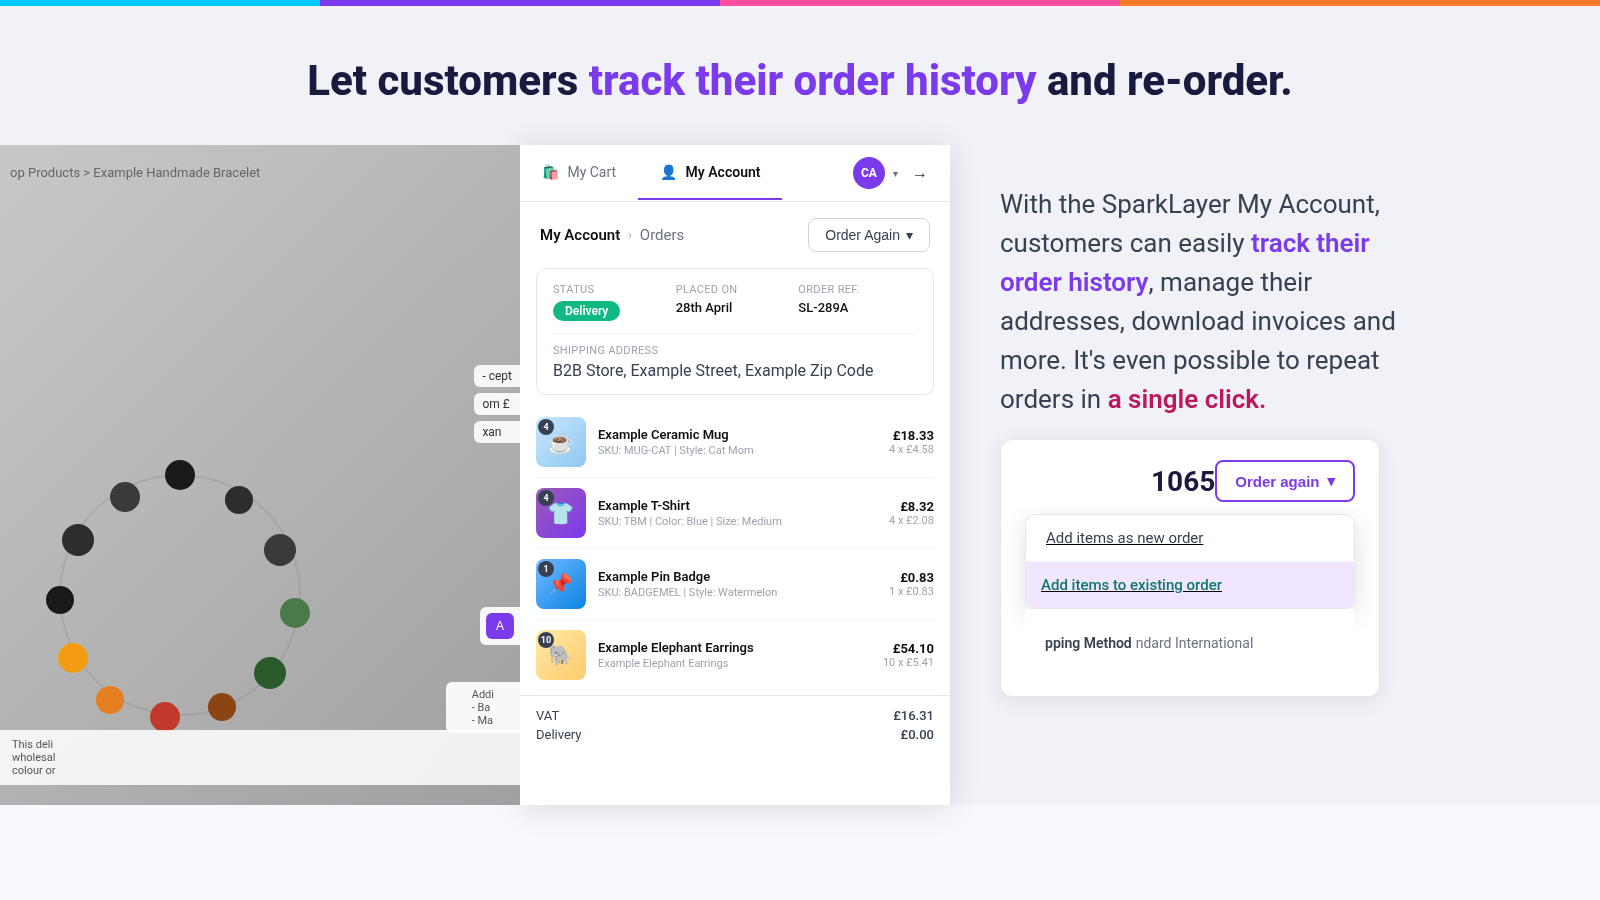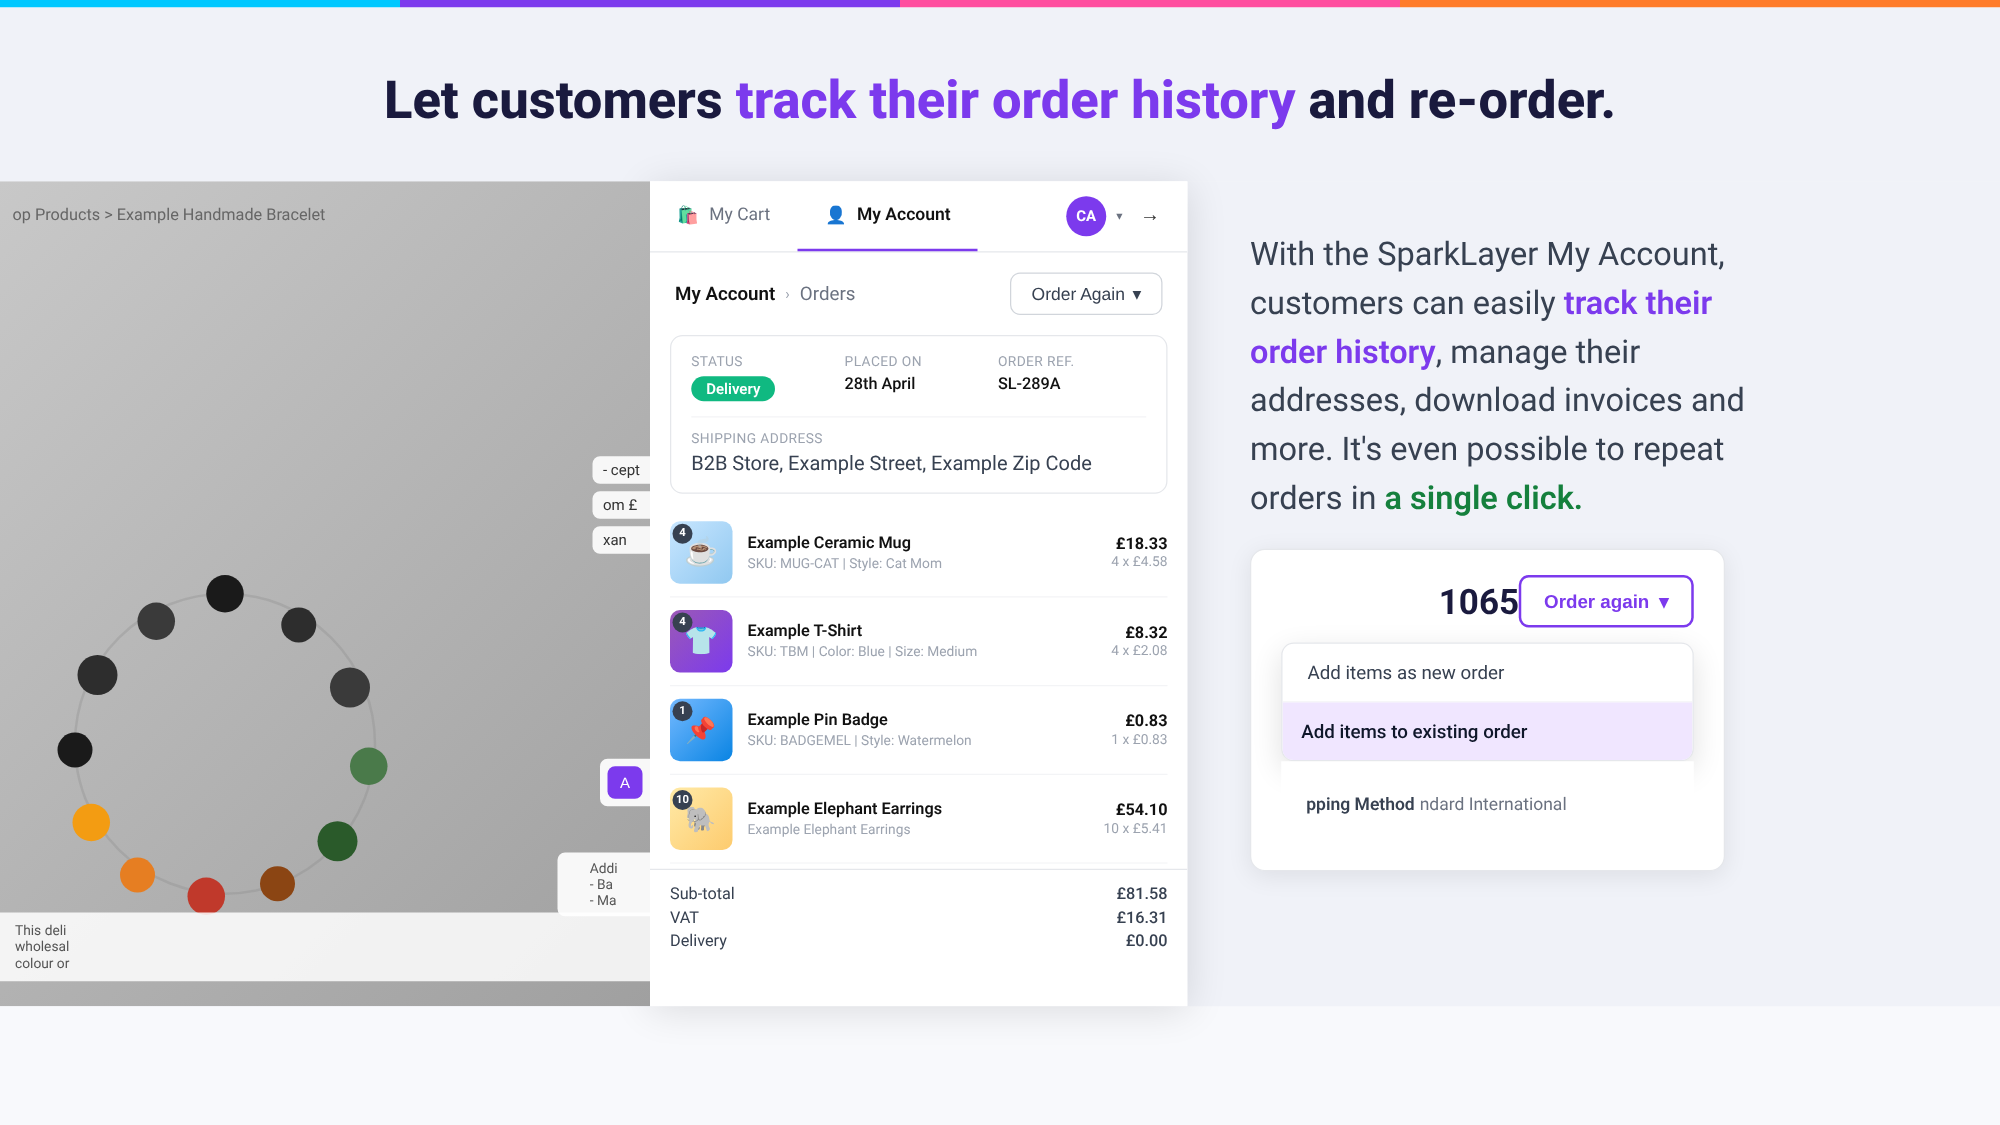--- a/index.html
+++ b/index.html
@@ -387,21 +387,21 @@
       font-size: 26px;
       color: #374151;
       line-height: 1.5;
       max-width: 420px;
     }
     .right-description .highlight-purple {
       color: #7c3aed;
       font-weight: 600;
     }
     .right-description .highlight-blue {
-      color: #15803d;
+      color: #be185d;
       font-weight: 600;
     }
 
     
     .order-widget {
       background: white;
       border: 1.5px solid #e5e7eb;
       border-radius: 12px;
       padding: 20px 24px;
       max-width: 380px;
@@ -434,32 +434,33 @@
     }
 
     
     .dropdown-menu {
       background: white;
       border: 1.5px solid #e5e7eb;
       border-radius: 10px;
       overflow: hidden;
       box-shadow: 0 8px 24px rgba(0,0,0,0.12);
       margin-top: 8px;
+      text-decoration: underline;
     }
     .dropdown-item {
       padding: 14px 20px;
       font-size: 15px;
       color: #374151;
       cursor: pointer;
       border-bottom: 1px solid #f3f4f6;
     }
     .dropdown-item:last-child {
       border-bottom: none;
       background: #f0e6ff;
-      color: #0f172a;
+      color: #0f766e;
       font-weight: 500;
       padding-left: 15px;
     }
 
     
     .shipping-snippet {
       padding: 24px 20px;
       background: white;
     }
     .shipping-snippet-label {
@@ -649,24 +650,20 @@
         </div>
         <div class="item-price">
           <div class="item-total">£54.10</div>
           <div class="item-unit">10 x £5.41</div>
         </div>
       </div>
     </div>
 
     <div class="order-totals">
       <div class="total-row">
-        <span>Sub-total</span>
-        <span>£81.58</span>
-      </div>
-      <div class="total-row">
         <span>VAT</span>
         <span>£16.31</span>
       </div>
       <div class="total-row">
         <span>Delivery</span>
         <span>£0.00</span>
       </div>
     </div>
   </div>
 

